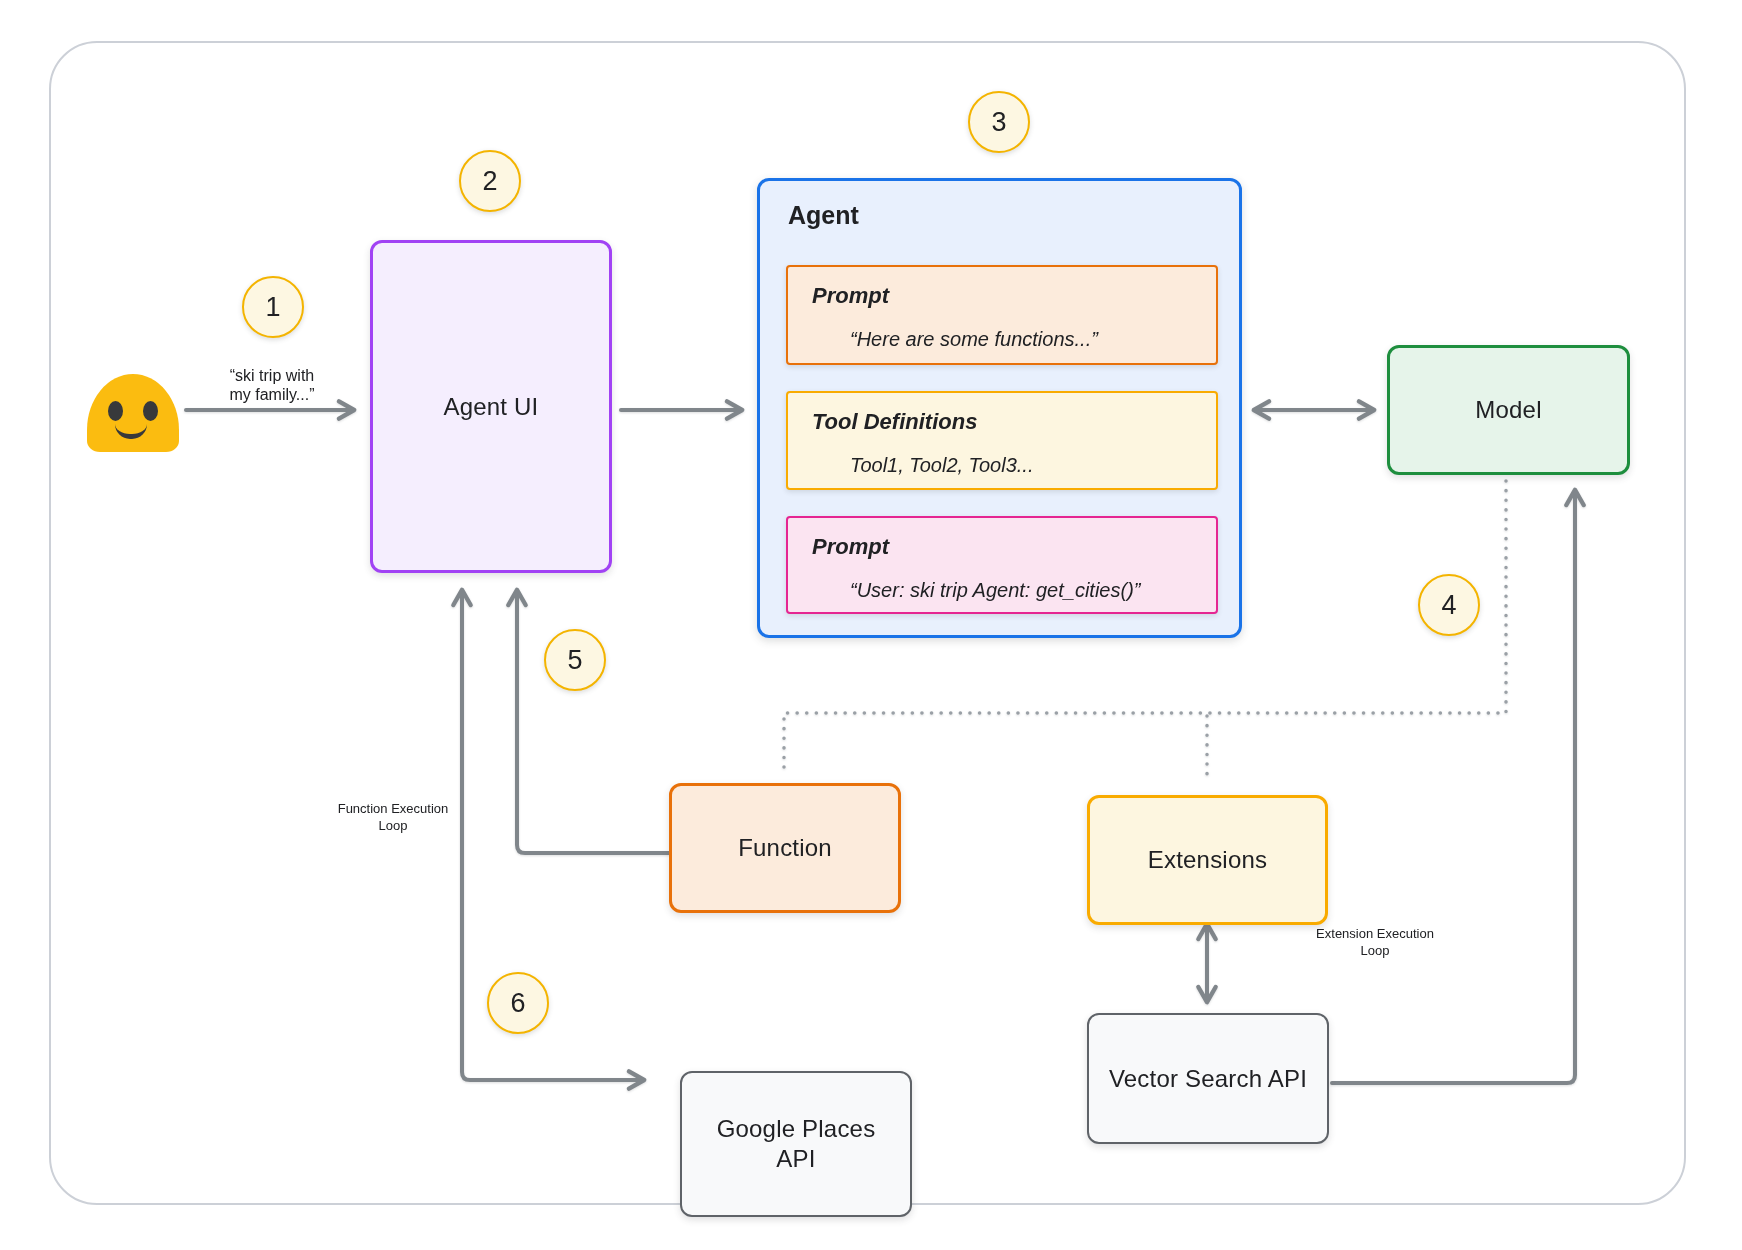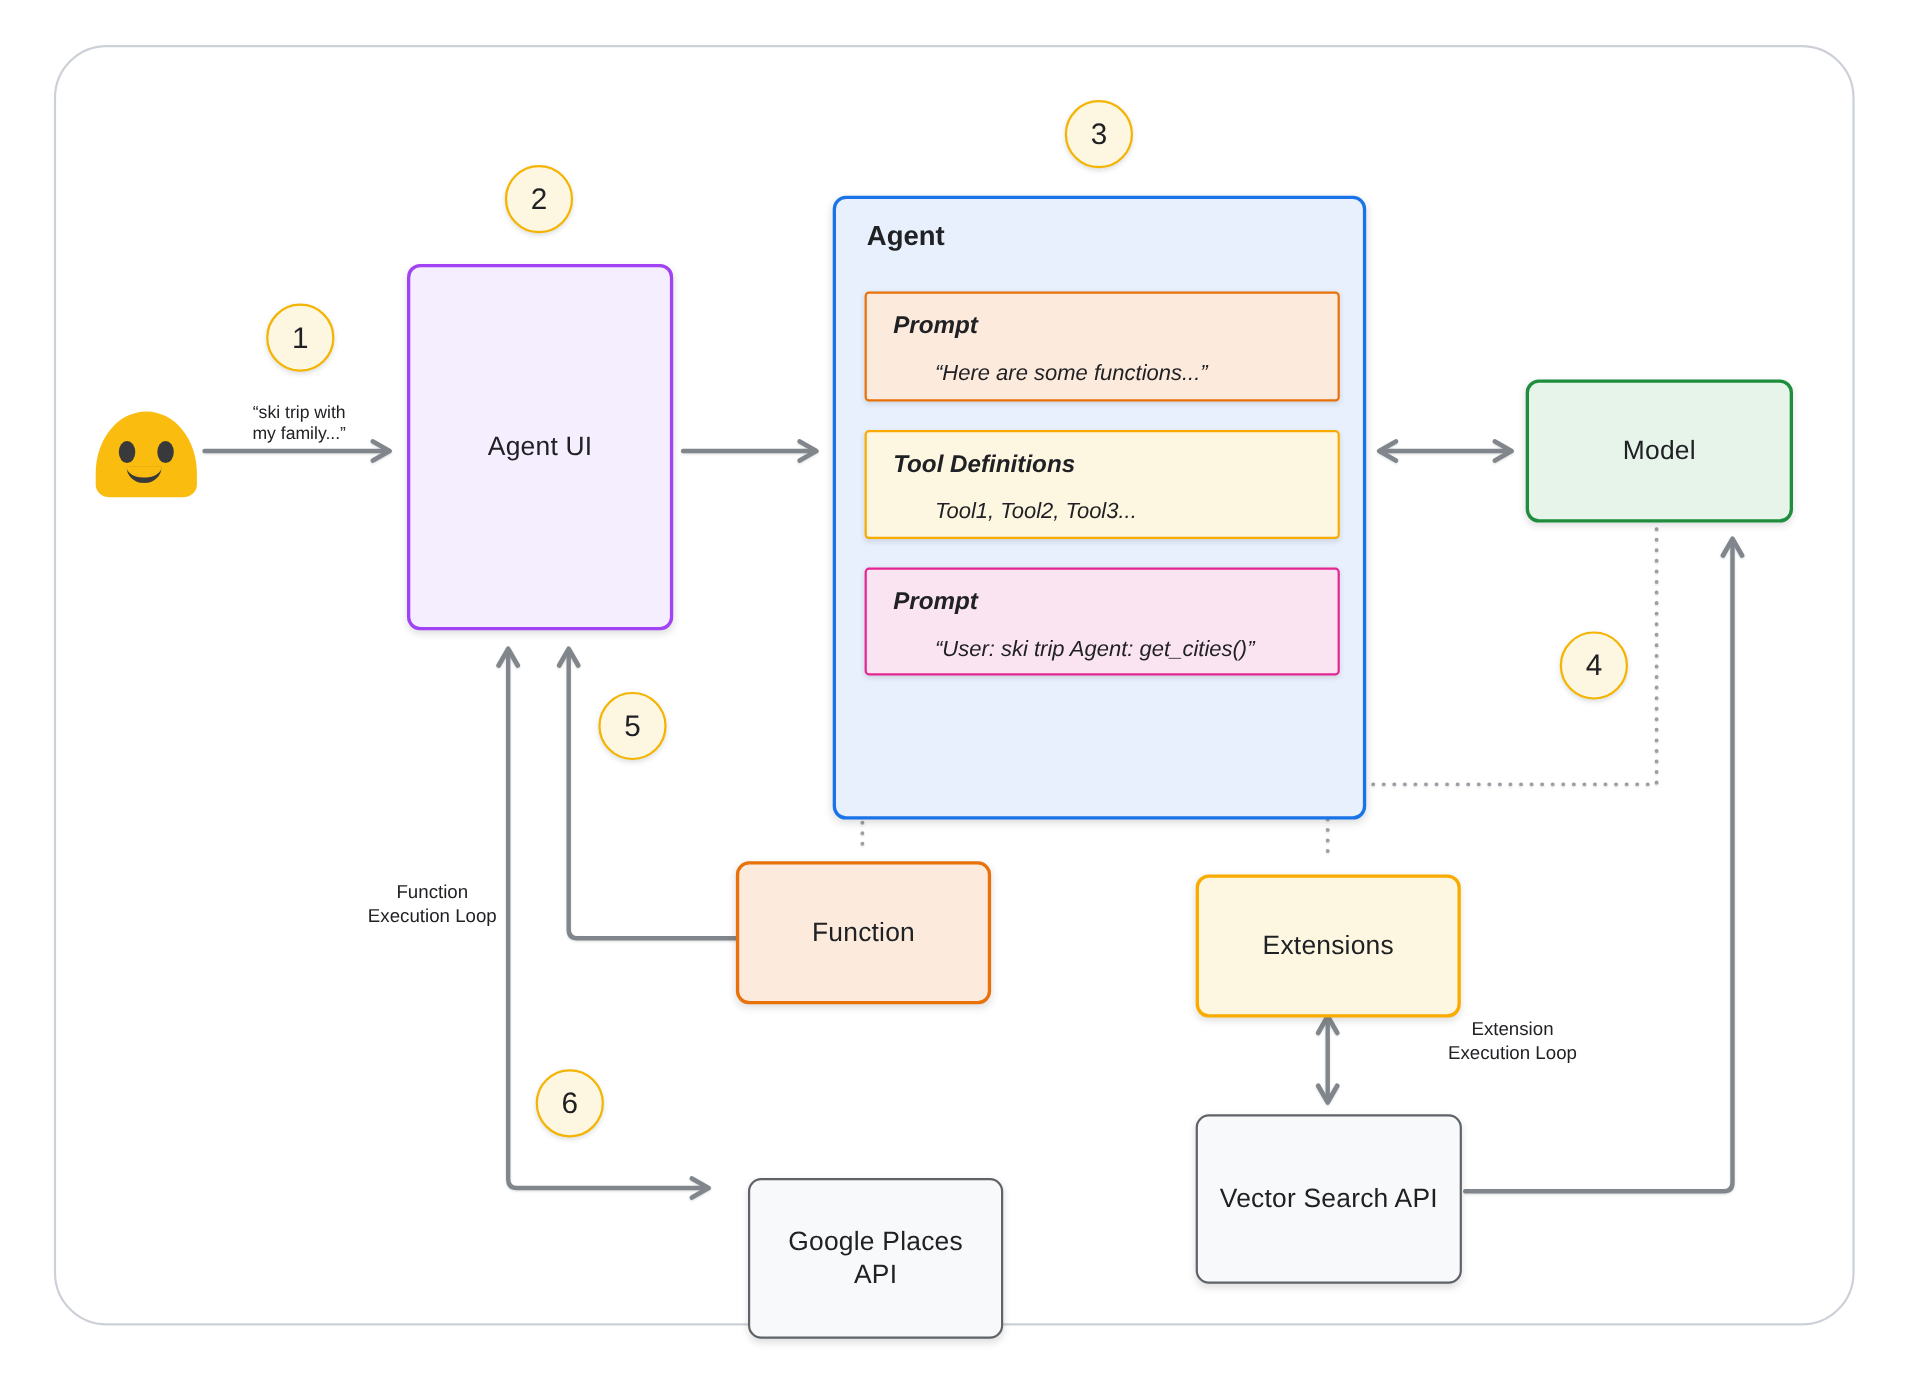--- a/index.html
+++ b/index.html
@@ -18,24 +18,24 @@
     display:flex;align-items:center;justify-content:center;text-align:center;
     font-size:24px;font-weight:500;letter-spacing:.2px;
     box-shadow:0 3px 7px rgba(60,64,67,.16);
   }
   .custom-ui{left:370px;top:240px;width:242px;height:333px;background:#f5eefe;border:3px solid #a142f4;}
   .model{left:1387px;top:345px;width:243px;height:130px;background:#e6f4ea;border:3px solid #1e8e3e;}
   .function{left:669px;top:783px;width:232px;height:130px;background:#fcebdc;border:3px solid #e8710a;}
   .extensions{left:1087px;top:783px;width:241px;height:130px;background:#fdf6e0;border:3px solid #f9ab00;margin-top:12px;}
   .api{background:#f8f9fa;border:2.5px solid #5f6368;line-height:1.25;}
   .gplaces{left:668px;top:1071px;width:232px;height:146px;margin-left:12px;}
-  .vsearch{left:1087px;top:1013px;width:242px;height:154px;}
+  .vsearch{left:1087px;top:1013px;width:242px;height:131px;}
   .api .lbl{max-width:200px;}
   .agent{
-    position:absolute;left:757px;top:178px;width:485px;height:567px;box-sizing:border-box;
+    position:absolute;left:757px;top:178px;width:485px;height:460px;box-sizing:border-box;
     background:#e8f0fd;border:3px solid #1a73e8;border-radius:12px;
     box-shadow:0 3px 8px rgba(60,64,67,.18);
   }
   .agent-title{position:absolute;left:28px;top:20px;font-size:25px;font-weight:600;}
   .inner{
     position:absolute;left:26px;width:432px;box-sizing:border-box;border-radius:4px;
     padding:16px 24px;text-align:left;box-shadow:0 2px 5px rgba(60,64,67,.15);font-style:italic;
   }
   .inner .t{font-size:22px;font-weight:700;}
   .inner .s{font-size:20px;font-weight:400;margin-top:19px;margin-left:38px;}
@@ -43,21 +43,21 @@
   .tools{top:210px;height:99px;background:#fdf6e0;border:2.5px solid #f9ab00;}
   .prompt2{top:335px;height:98px;background:#fbe4f1;border:2.5px solid #e52592;}
   .badge{
     position:absolute;width:62px;height:62px;border-radius:50%;box-sizing:border-box;
     background:#fdf7e2;border:2.5px solid #f4b400;display:flex;align-items:center;justify-content:center;
     font-size:27px;font-weight:500;box-shadow:0 2px 5px rgba(60,64,67,.18);
   }
   .b1{left:242px;top:276px;} .b2{left:459px;top:150px;} .b3{left:968px;top:91px;}
   .b4{left:1418px;top:574px;} .b5{left:544px;top:629px;} .b6{left:487px;top:972px;}
   .small-note{
-    position:absolute;font-size:17px;font-weight:500;line-height:1.32;text-align:center;color:#202124;
+    position:absolute;font-size:13px;font-weight:500;line-height:1.32;text-align:center;color:#202124;
   }
   .func-loop{left:323px;top:800px;width:140px;}
   .ext-loop{left:1305px;top:925px;width:140px;}
   .quote-label{position:absolute;left:192px;top:367px;width:160px;text-align:center;
     font-size:16px;font-weight:500;line-height:1.18;}
   
   .blob{
     position:absolute;left:87px;top:374px;width:92px;height:78px;background:#fbbc10;
     border-radius:46px 46px 13px 13px / 56px 56px 11px 11px;
   }

